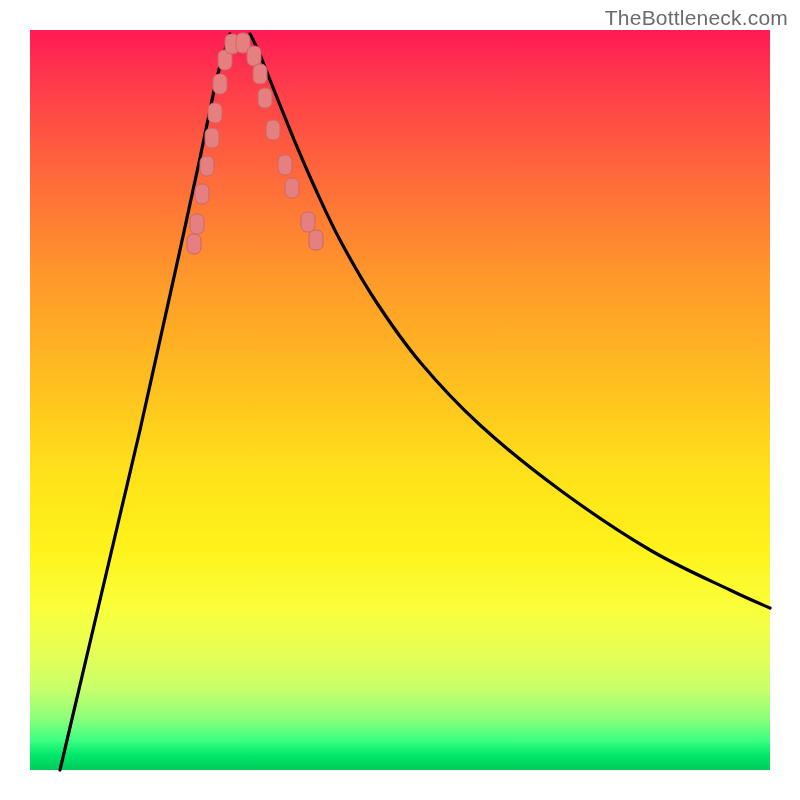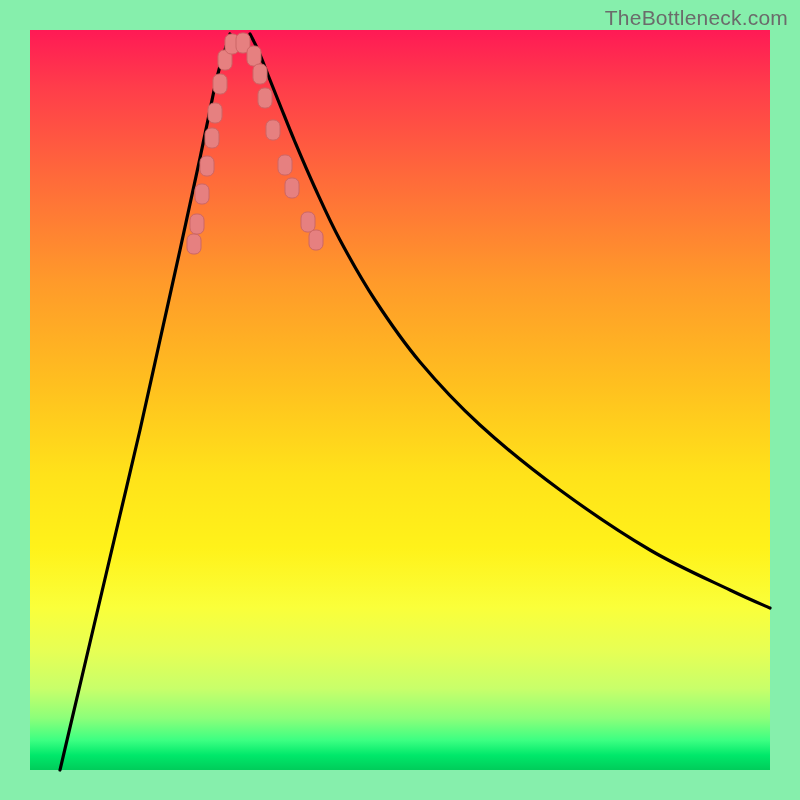--- a/index.html
+++ b/index.html
@@ -8,21 +8,21 @@
     width: 800px;
     height: 800px;
     overflow: hidden;
     background: #000;
     font-family: Arial, Helvetica, sans-serif;
   }
   .stage {
     position: relative;
     width: 800px;
     height: 800px;
-    background: #86efac;
+    background: #ffffff;
   }
   .plot-area {
     position: absolute;
     left: 30px;
     top: 30px;
     width: 740px;
     height: 740px;
     background: linear-gradient(to bottom,
       #ff1a55 0%,
       #ff3e4a 8%,

